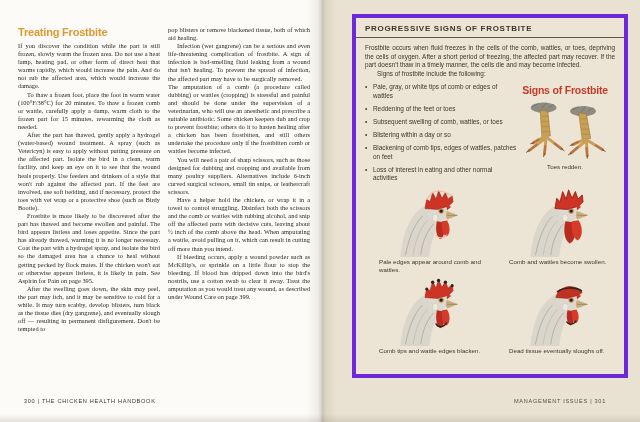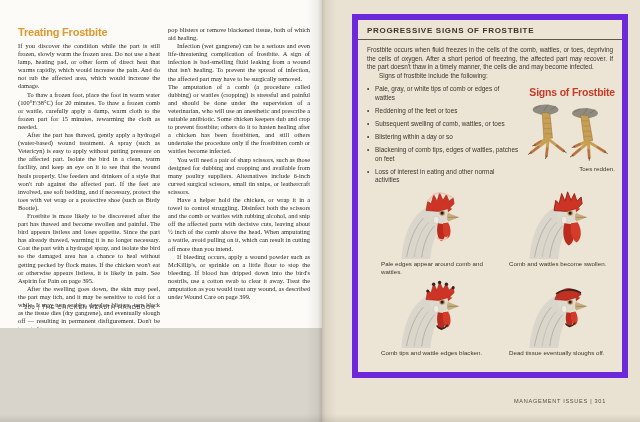--- a/index.html
+++ b/index.html
@@ -6,21 +6,21 @@
   html,body { margin:0; padding:0; }
   body {
     width:640px; height:422px; overflow:hidden;
     background:#d8d4cc;
     font-family:"Liberation Sans", sans-serif;
   }
   .spread { position:relative; width:640px; height:422px; display:flex; }
 
   
   .page-left {
-    width:322px; height:328px; background:#fcfbf7; position:relative; overflow:hidden;
+    width:322px; height:422px; background:#fcfbf7; position:relative; overflow:hidden;
   }
   .cols { position:absolute; top:26px; left:18px; display:flex; gap:8px; }
   .col { width:142px; }
   .section-heading {
     font-family:"Liberation Sans", sans-serif; font-weight:700;
     font-size:11px; line-height:12px; letter-spacing:-0.2px;
     color:#df9831; margin:0 0 4px 0;
   }
   .section-heading.second { margin-top:7px; }
   p.body {
@@ -33,35 +33,35 @@
     position:absolute; left:24px; bottom:18px;
     font-size:5.6px; letter-spacing:0.7px; color:#3b3b3b;
   }
 
   
   .page-right {
     width:318px; height:422px; background:#e9e2d2; position:relative; overflow:hidden;
   }
   .sidebar-box {
     position:absolute; left:30px; right:12px; top:14px; height:364px;
-    border:6px solid #6d28d9; background:#ece5d5; overflow:hidden;
+    border:4px solid #6d28d9; background:#ece5d5; overflow:hidden;
   }
   .box-title {
     font-weight:700; font-size:8px; letter-spacing:0.7px;
     color:#3a342b; padding:6px 9px 4px 9px;
     border-bottom:1px solid #5e574b;
   }
   .box-body { padding:6px 9px 4px 9px; color:#3c362c; }
   .intro { font-size:6.4px; line-height:8.6px; text-align:justify; margin:0; }
   .intro2 { font-size:6.4px; line-height:8.6px; margin:0; text-indent:12px; }
   .box-columns { display:flex; margin-top:5px; }
   .bullets { flex:0 0 152px; }
   .bullet { display:flex; font-size:6.4px; line-height:8.2px; margin-bottom:5px; }
   .bullet .dot { flex:0 0 8px; color:#3c362c; }
-  .signs-col { flex:1; text-align:right; padding-right:2px; }
+  .signs-col { flex:1; text-align:center; padding-right:2px; }
   .signs-heading {
     font-weight:700; font-size:10.5px; line-height:11px;
     color:#c63b27; margin:2px 0 4px 0; letter-spacing:-0.2px;
   }
   .caption { font-size:6.2px; line-height:7.8px; color:#3c362c; }
   .feet-caption { margin-top:3px; }
   .heads-grid {
     display:grid; grid-template-columns:1fr 1fr;
     column-gap:10px; row-gap:4px; margin-top:2px;
   }

